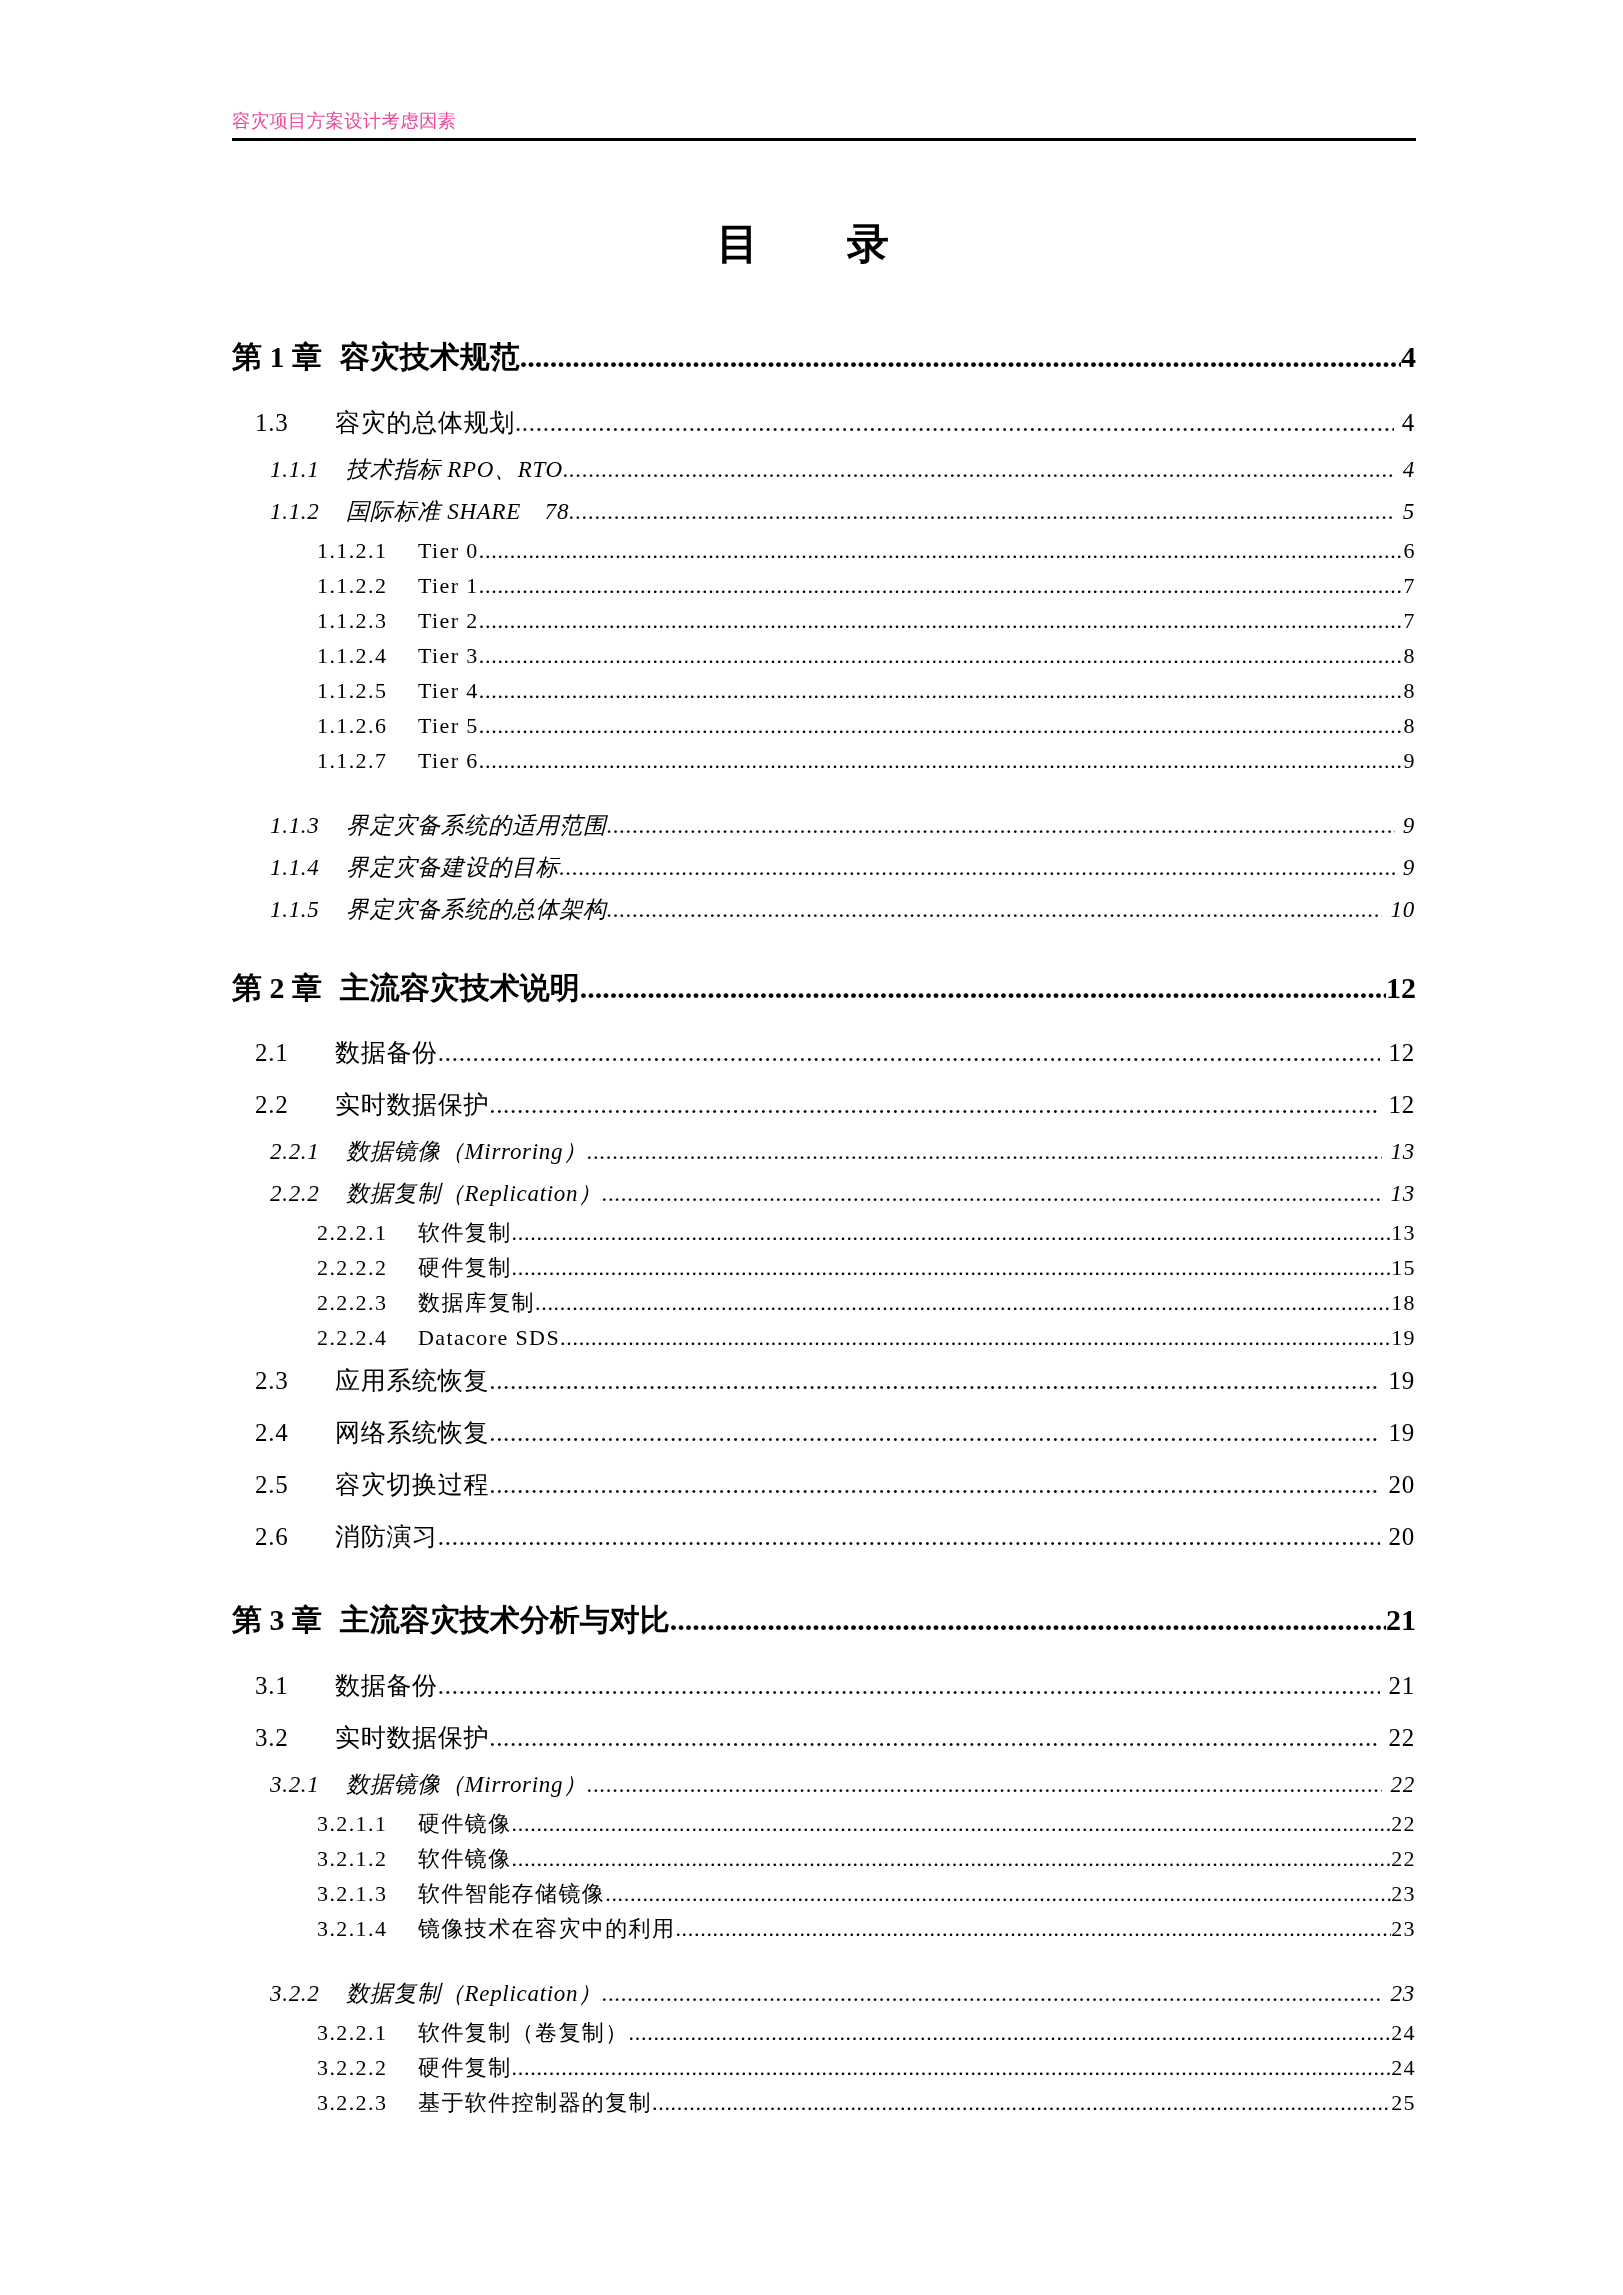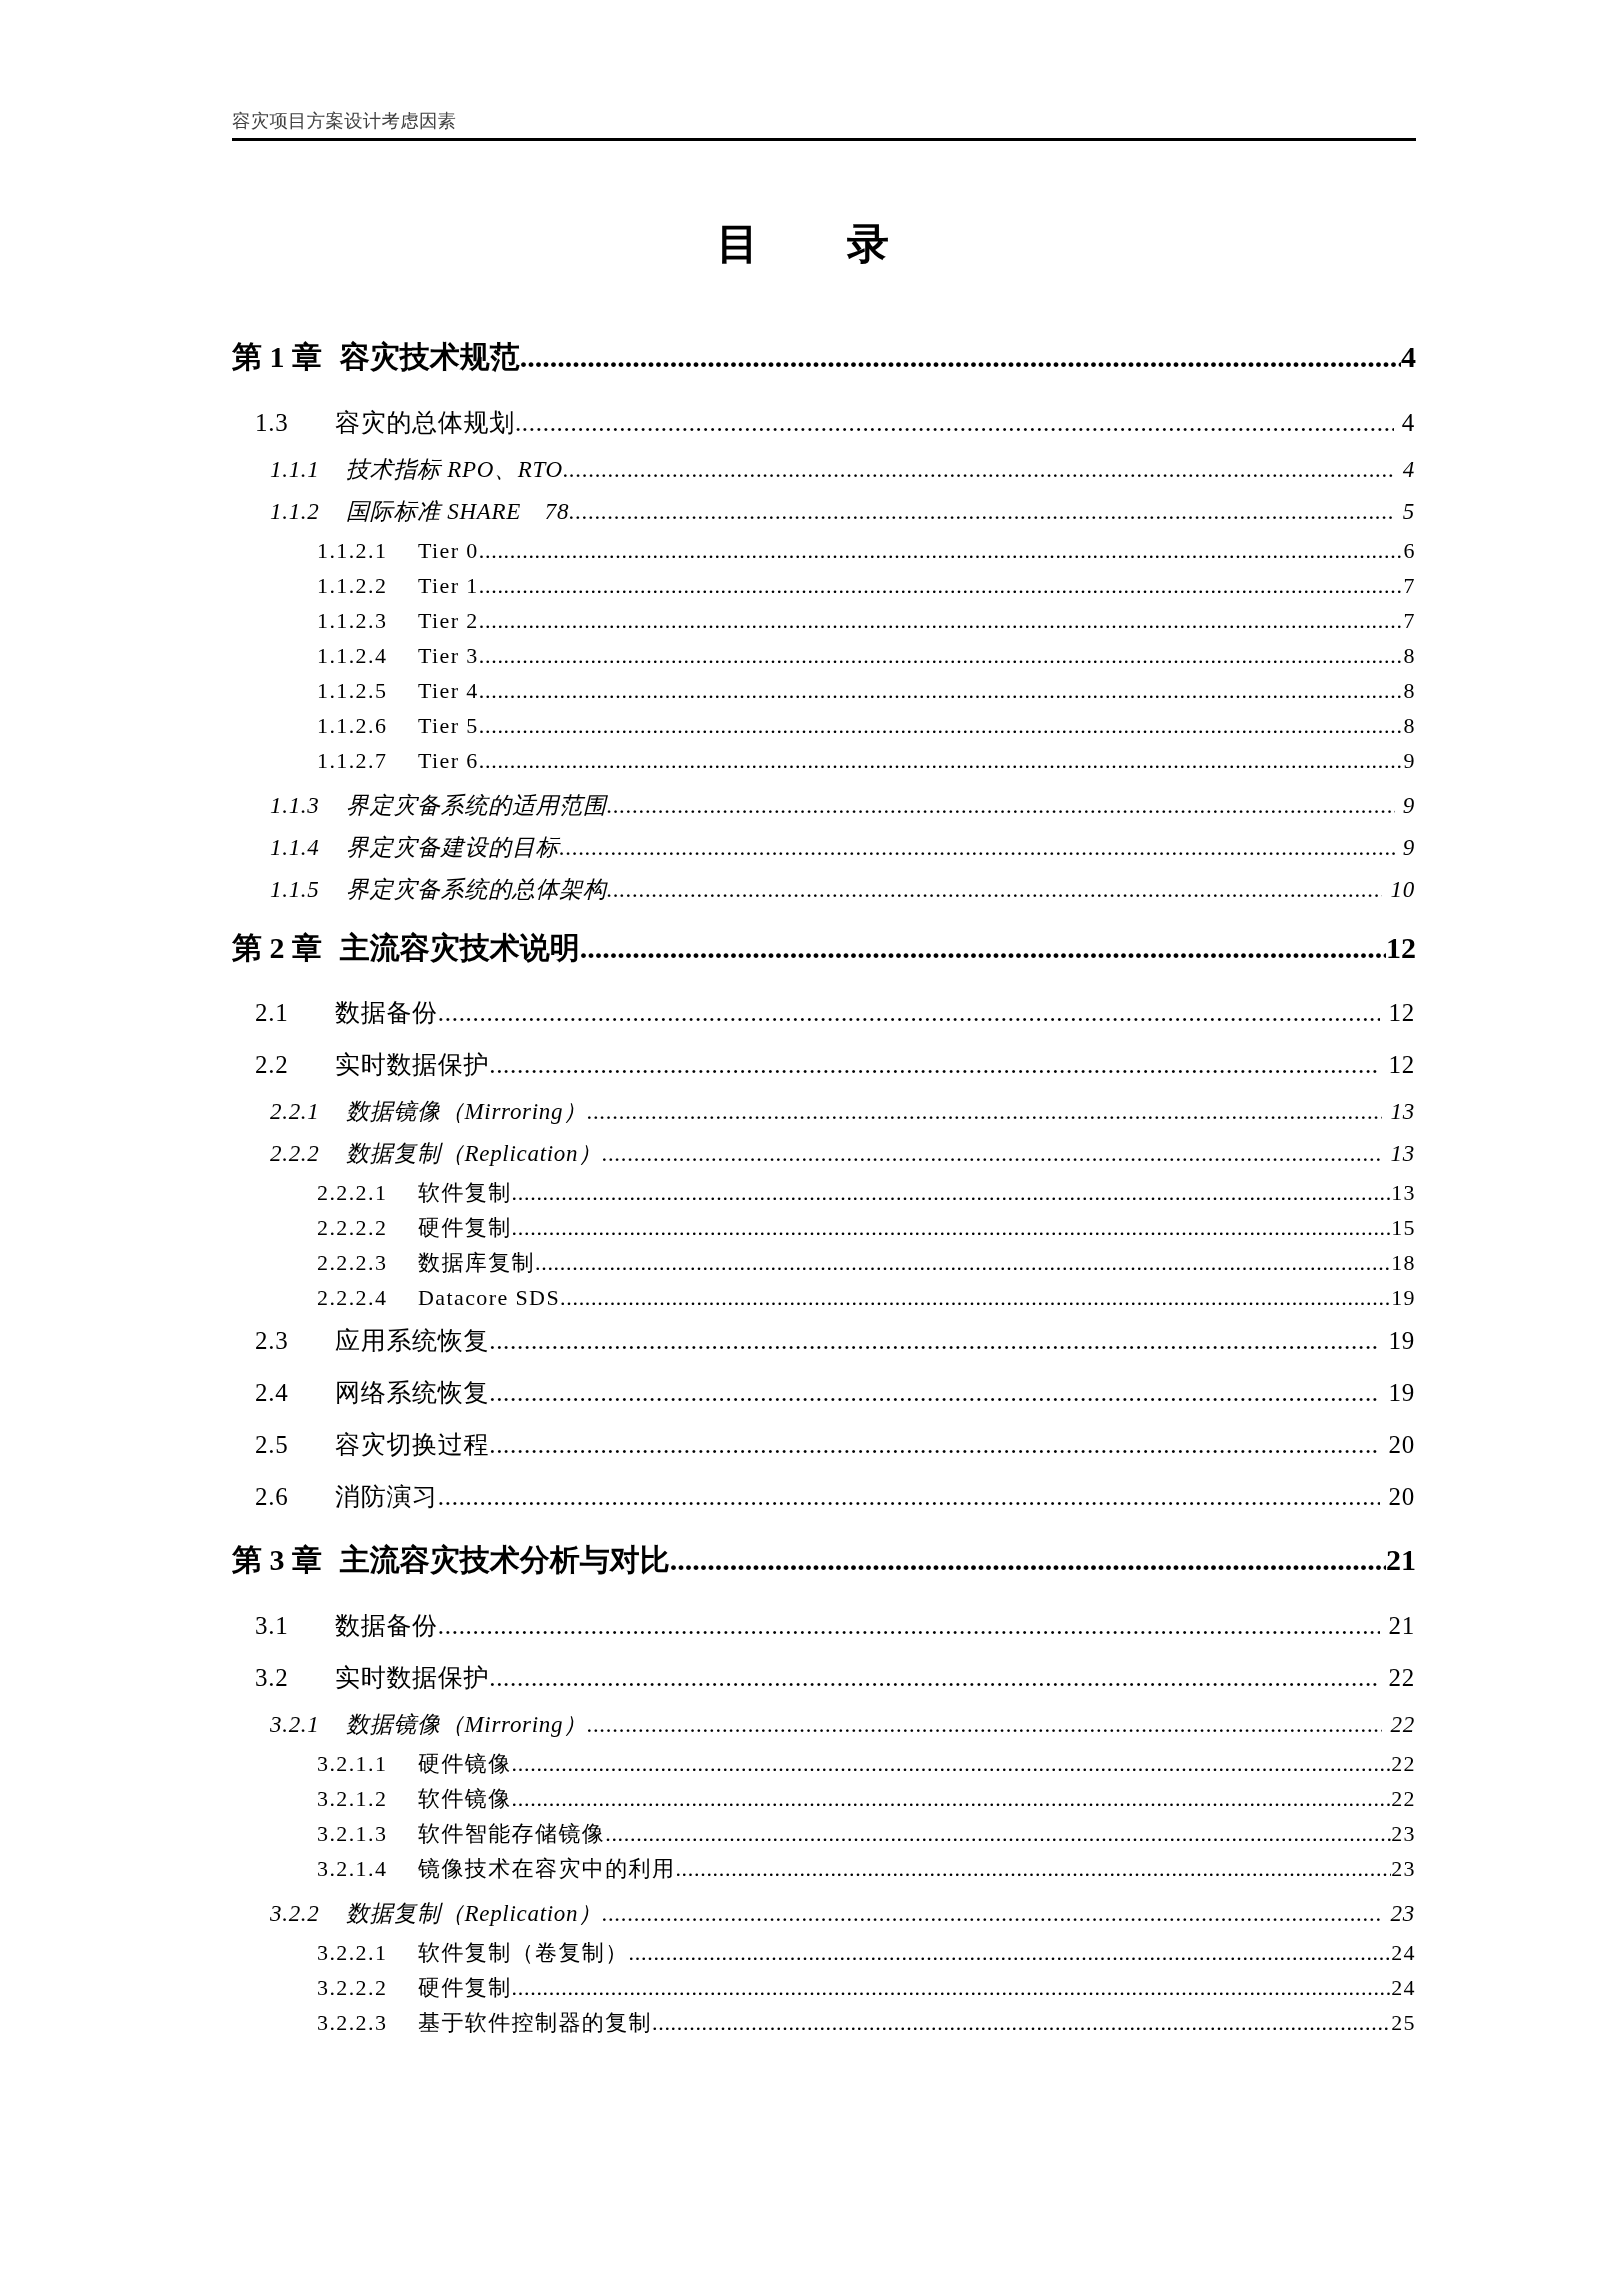--- a/index.html
+++ b/index.html
@@ -30,21 +30,21 @@
     position: absolute;
     left: 232px;
     top: 108px;
     width: 1184px;
   }
   .header-text {
     font-family: "Liberation Serif", "DejaVu Serif", serif;
     font-size: 18.4px;
     line-height: 27px;
     letter-spacing: 0.3px;
-    color: #404040;
+    color: #ec4899;
     white-space: nowrap;
   }
   .header-rule {
     margin-top: 2.7px;
     border: 0;
     border-top: 3.4px solid #000;
     width: 1184px;
   }
 
   
@@ -146,21 +146,21 @@
     width: 1099px;
     font-family: "Liberation Serif", "DejaVu Serif", serif;
     font-size: 22px;
     line-height: 35px;
     letter-spacing: 1.4px;
   }
   .lv4 .num { width: 101px; }
   .lv4 .pageno { padding-left: 0px; }
 
   
-  .gap-before { margin-top: 7px; }
+  .gap-before { margin-top: 27px; }
 </style>
 </head>
 <body>
 
 <div class="page">
 
   <div class="header">
     <div class="header-text">容灾项目方案设计考虑因素</div>
     <hr class="header-rule">
   </div>

